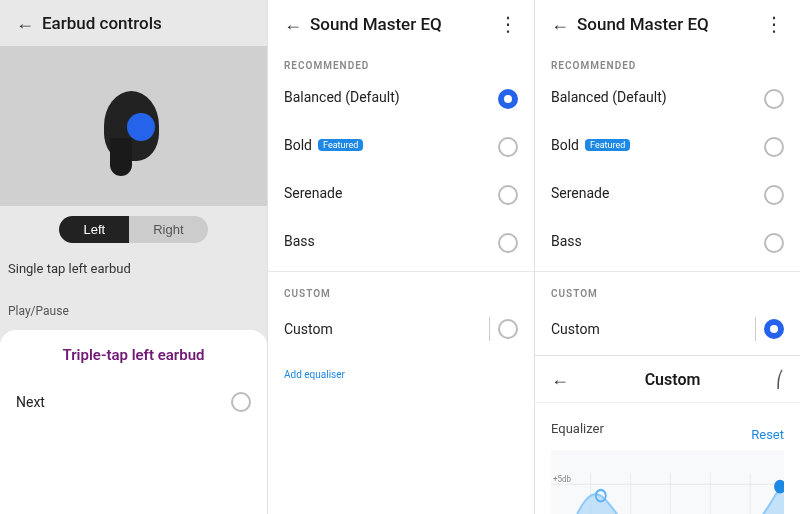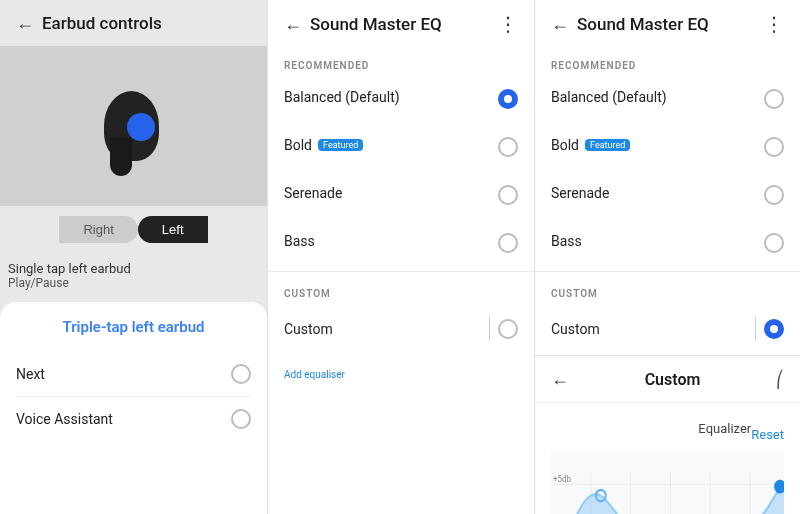--- a/index.html
+++ b/index.html
@@ -140,35 +140,36 @@
     }
 
     .single-tap-label {
       font-size: 13px;
       color: #333;
     }
 
     .single-tap-sub {
       font-size: 12px;
       color: #555;
+      margin-top: 28px;
     }
 
     
     .white-card {
       background: #fff;
       border-radius: 16px 16px 0 0;
       padding: 16px;
       flex: 1;
       margin-top: 4px;
     }
 
     .card-title {
       font-size: 15px;
       font-weight: 600;
-      color: #3b82f6;
+      color: #701a75;
       margin-bottom: 16px;
       text-align: center;
     }
 
     .radio-option {
       display: flex;
       align-items: center;
       justify-content: space-between;
       padding: 12px 0;
       border-bottom: 1px solid #f0f0f0;
@@ -307,21 +308,21 @@
       cursor: pointer;
     }
 
     .equalizer-section {
       padding: 12px 16px;
       flex: 1;
     }
 
     .eq-row {
       display: flex;
-      justify-content: flex-end;
+      justify-content: space-between;
       align-items: center;
       margin-bottom: 8px;
     }
 
     .eq-label {
       font-size: 13px;
       color: #444;
     }
 
     .reset-btn {
@@ -355,38 +356,34 @@
   <div class="earbud-visual">
     <div class="earbud-img">
       <div class="earbud-body">
         <div class="earbud-circle"></div>
       </div>
       <div class="earbud-stem"></div>
     </div>
   </div>
 
   <div class="toggle-row">
+    <button class="toggle-btn toggle-btn-active">Left</button>
     <button class="toggle-btn toggle-btn-inactive">Right</button>
-    <button class="toggle-btn toggle-btn-active">Left</button>
   </div>
 
   <div class="single-tap-row">
     <div class="single-tap-label">Single tap left earbud</div>
     <div class="single-tap-sub">Play/Pause</div>
   </div>
 
   <div class="white-card">
     <div class="card-title">Triple-tap left earbud</div>
 
     <div class="radio-option">
       <span class="radio-label">Next</span>
-      <div class="radio-circle"></div>
-    </div>
-    <div class="radio-option">
-      <span class="radio-label">Voice Assistant</span>
       <div class="radio-circle"></div>
     </div>
   </div>
 </div>
 
 <div class="panel panel-2">
   <div class="panel-header panel-header-white">
     <span class="back-arrow">←</span>
     <span class="header-title">Sound Master EQ</span>
     <span class="header-menu">⋮</span>

